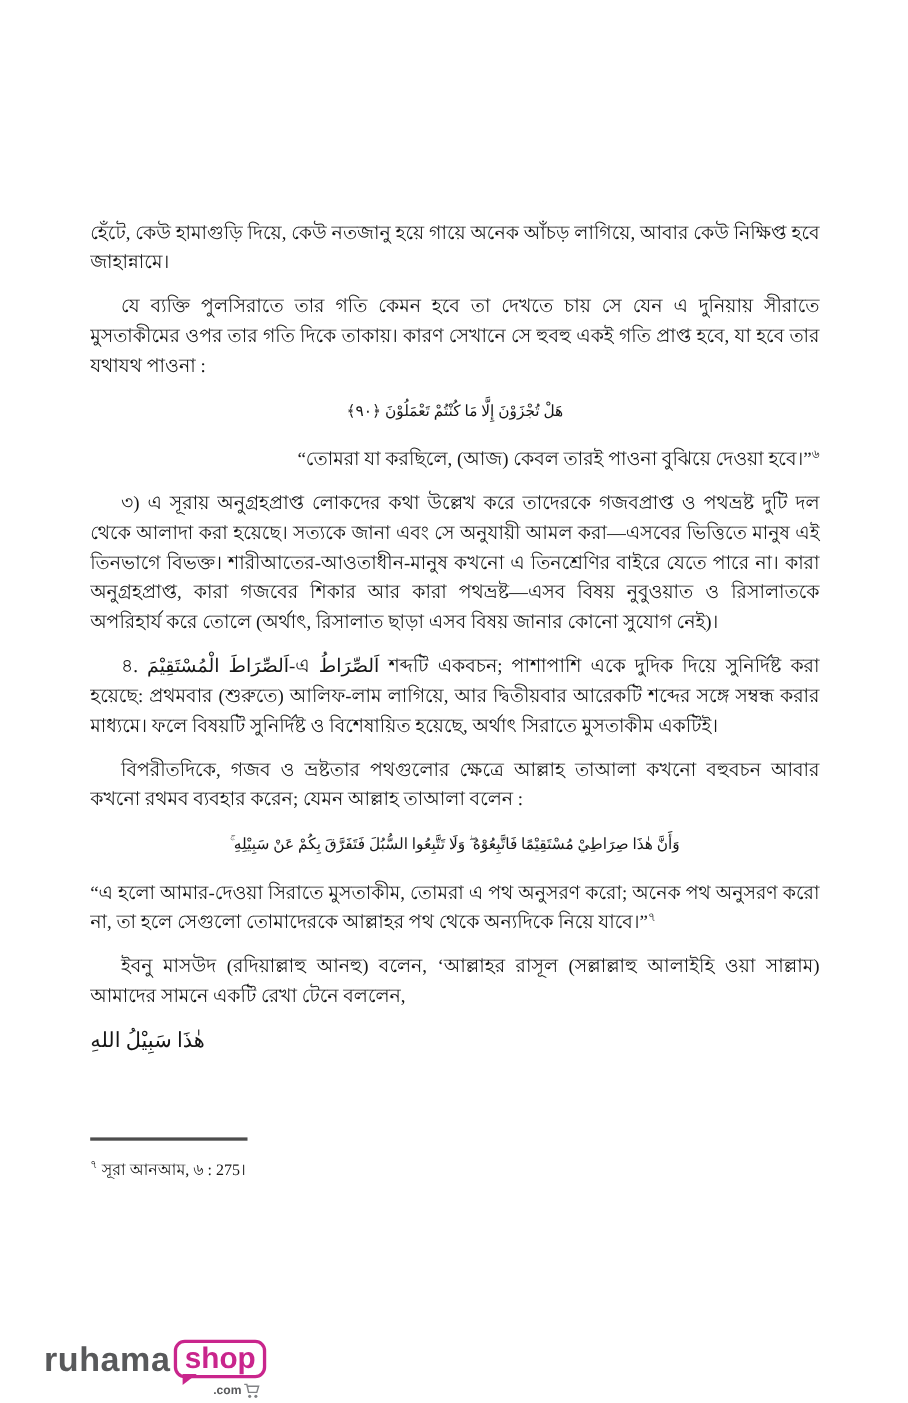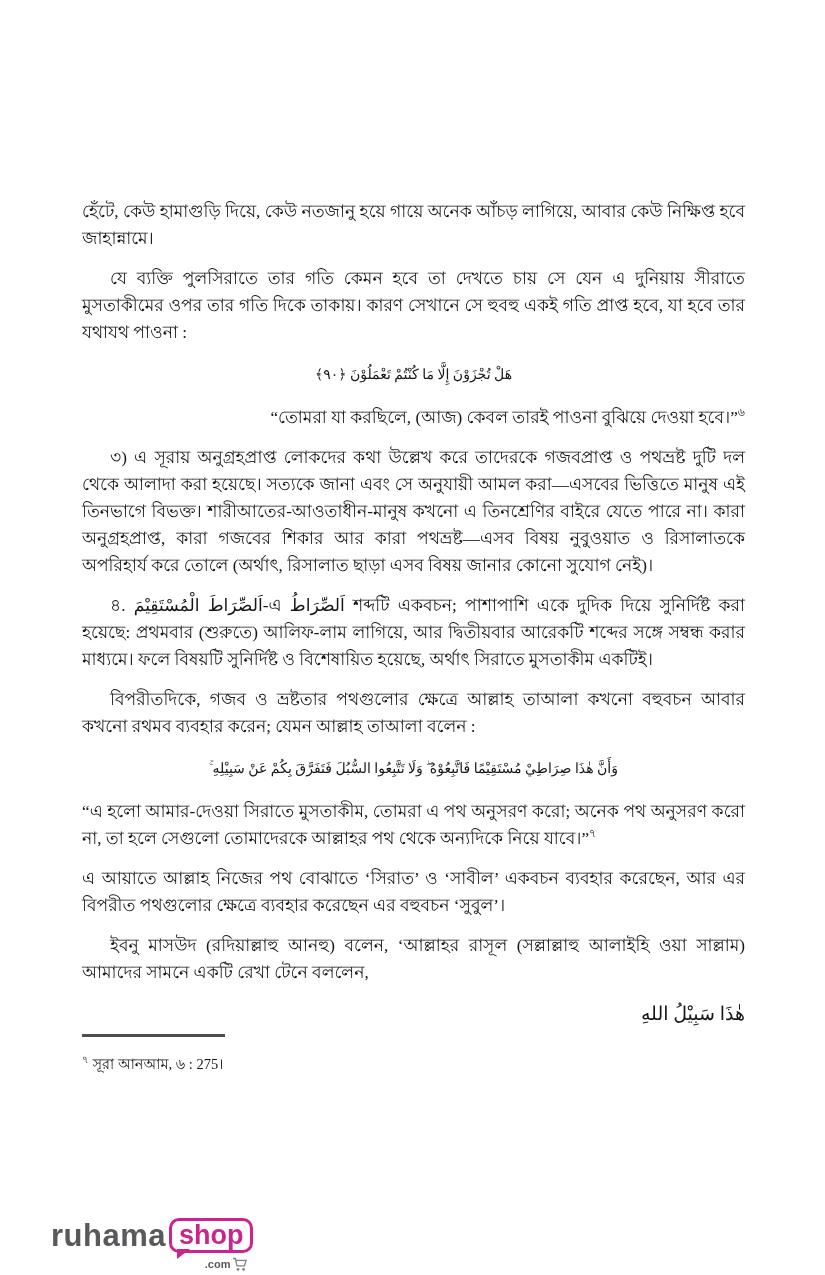--- a/index.html
+++ b/index.html
@@ -21,40 +21,40 @@
   .content p{margin:0 0 13px 0;}
   .indent{text-indent:28px;}
   .arabic{
     direction:rtl;
     text-align:center;
     font-size:14px; line-height:32px;
     margin:7px 0 13px 0;
   }
   .arabic-small{
     direction:rtl;
-    text-align:right;
+    text-align:left;
     font-size:19px; line-height:30px;
     margin:10px 0 0 0;
   }
   .center{text-align:right;}
   sup.fnref{font-size:11px; line-height:0; vertical-align:super;}
   .footnotes{
     position:absolute;
     left:82px; top:1018px; width:500px;
     font-size:14.5px; line-height:27px;
   }
   .fn-rule{
     width:143px; height:0;
     border-top:3px solid #4d4d4d;
     margin:0 0 9px 0;
   }
   .footnote sup{font-size:10px; margin-right:4px;}
   
   .logo{
-    position:absolute; left:51px; top:1202px;
+    position:absolute; left:40px; top:1202px;
     font-family:"Liberation Sans", sans-serif;
   }
   .logo-row{display:flex; align-items:center;}
   .logo-brand{
     color:#58595b; font-weight:bold; font-size:31px;
     letter-spacing:0.5px; line-height:34px;
   }
   .logo-bubble{
     position:relative;
     border:3px solid #c9258c; border-radius:10px;
@@ -93,21 +93,20 @@
     <p class="indent">৩) এ সূরায় অনুগ্রহপ্রাপ্ত লোকদের কথা উল্লেখ করে তাদেরকে গজবপ্রাপ্ত ও পথভ্রষ্ট দুটি দল থেকে আলাদা করা হয়েছে। সত্যকে জানা এবং সে অনুযায়ী আমল করা—এসবের ভিত্তিতে মানুষ এই তিনভাগে বিভক্ত। শারীআতের-আওতাধীন-মানুষ কখনো এ তিনশ্রেণির বাইরে যেতে পারে না। কারা অনুগ্রহপ্রাপ্ত, কারা গজবের শিকার আর কারা পথভ্রষ্ট—এসব বিষয় নুবুওয়াত ও রিসালাতকে অপরিহার্য করে তোলে (অর্থাৎ, রিসালাত ছাড়া এসব বিষয় জানার কোনো সুযোগ নেই)।</p>
 
     <p class="indent">৪. اَلصِّرَاطَ الْمُسْتَقِيْمَ-এ اَلصِّرَاطُ শব্দটি একবচন; পাশাপাশি একে দুদিক দিয়ে সুনির্দিষ্ট করা হয়েছে: প্রথমবার (শুরুতে) আলিফ-লাম লাগিয়ে, আর দ্বিতীয়বার আরেকটি শব্দের সঙ্গে সম্বন্ধ করার মাধ্যমে। ফলে বিষয়টি সুনির্দিষ্ট ও বিশেষায়িত হয়েছে, অর্থাৎ সিরাতে মুসতাকীম একটিই।</p>
 
     <p class="indent">বিপরীতদিকে, গজব ও ভ্রষ্টতার পথগুলোর ক্ষেত্রে আল্লাহ তাআলা কখনো বহুবচন আবার কখনো রথমব ব্যবহার করেন; যেমন আল্লাহ তাআলা বলেন :</p>
 
     <p class="arabic">وَأَنَّ هٰذَا صِرَاطِيْ مُسْتَقِيْمًا فَاتَّبِعُوْهُ ۖ وَلَا تَتَّبِعُوا السُّبُلَ فَتَفَرَّقَ بِكُمْ عَنْ سَبِيْلِهِ ۚ</p>
 
     <p><span>“এ হলো আমার-দেওয়া সিরাতে মুসতাকীম, তোমরা এ পথ অনুসরণ করো; অনেক পথ অনুসরণ করো না, তা হলে সেগুলো তোমাদেরকে আল্লাহর পথ থেকে অন্যদিকে নিয়ে যাবে।”</span><sup class="fnref">৭</sup></p>
 
-    <p>এ আয়াতে আল্লাহ নিজের পথ বোঝাতে ‘সিরাত’ ও ‘সাবীল’ একবচন ব্যবহার করেছেন, আর এর বিপরীত পথগুলোর ক্ষেত্রে ব্যবহার করেছেন এর বহুবচন ‘সুবুল’।</p>
 
     <p class="indent">ইবনু মাসউদ (রদিয়াল্লাহু আনহু) বলেন, ‘আল্লাহর রাসূল (সল্লাল্লাহু আলাইহি ওয়া সাল্লাম) আমাদের সামনে একটি রেখা টেনে বললেন,</p>
 
     <p class="arabic-small">هٰذَا سَبِيْلُ اللهِ</p>
 
   </div>
 
   <div class="footnotes">
     <div class="fn-rule"></div>
     <div class="footnote"><sup>৭</sup><span>সূরা আনআম, ৬ : 275।</span></div>

